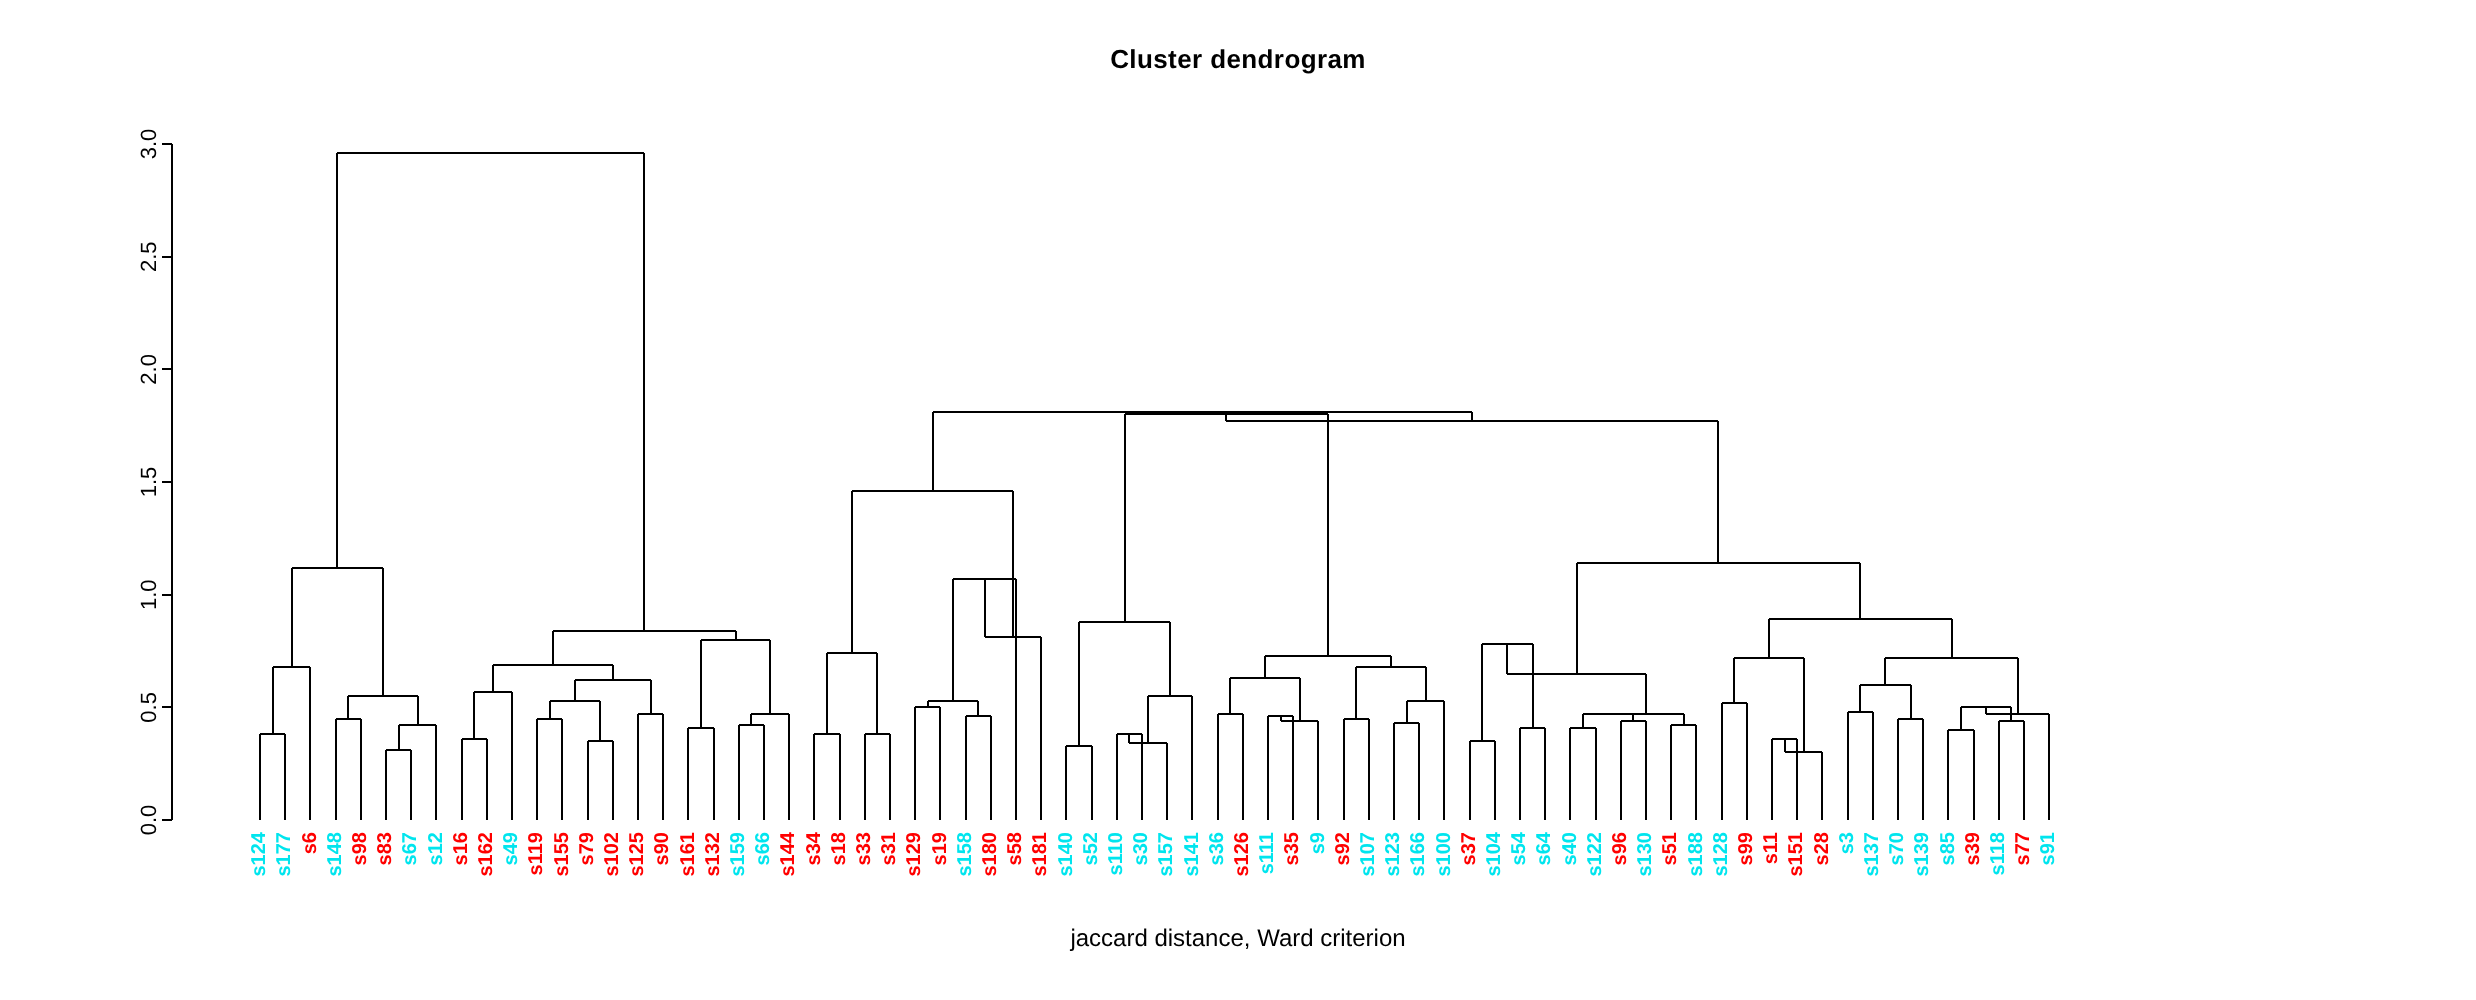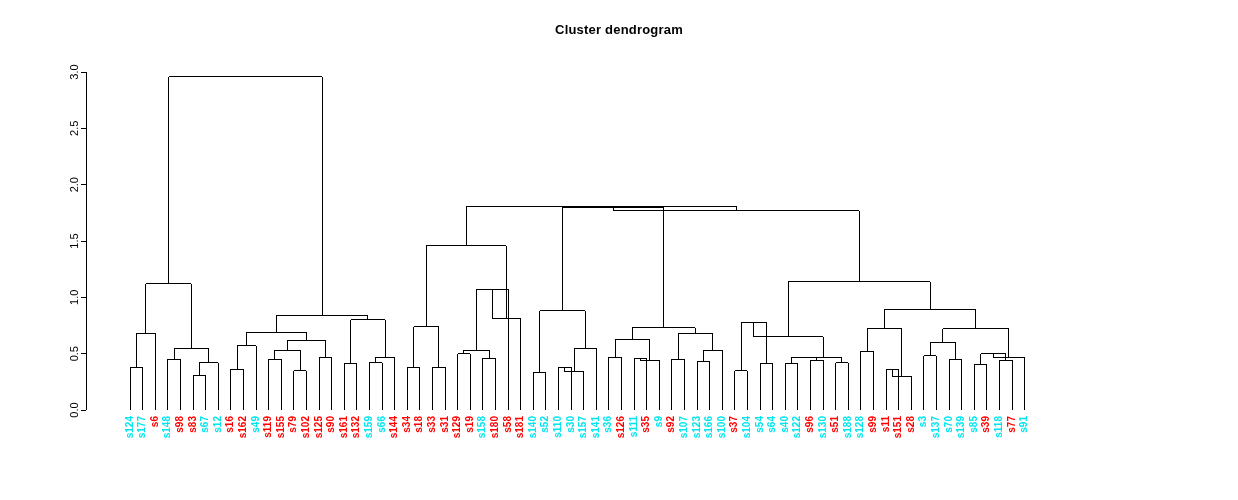--- a/index.html
+++ b/index.html
@@ -508,13 +508,14 @@
         <text x="936.4" y="412" text-anchor="end" dominant-baseline="middle" fill="#00E5EE" transform="rotate(-90 936.4 412)" class="leaf-label">s137</text>
         <text x="949" y="412" text-anchor="end" dominant-baseline="middle" fill="#00E5EE" transform="rotate(-90 949 412)" class="leaf-label">s70</text>
         <text x="961.6" y="412" text-anchor="end" dominant-baseline="middle" fill="#00E5EE" transform="rotate(-90 961.6 412)" class="leaf-label">s139</text>
         <text x="974.1999999999999" y="412" text-anchor="end" dominant-baseline="middle" fill="#00E5EE" transform="rotate(-90 974.1999999999999 412)" class="leaf-label">s85</text>
         <text x="986.8" y="412" text-anchor="end" dominant-baseline="middle" fill="#FF0000" transform="rotate(-90 986.8 412)" class="leaf-label">s39</text>
         <text x="999.4" y="412" text-anchor="end" dominant-baseline="middle" fill="#00E5EE" transform="rotate(-90 999.4 412)" class="leaf-label">s118</text>
         <text x="1012" y="412" text-anchor="end" dominant-baseline="middle" fill="#FF0000" transform="rotate(-90 1012 412)" class="leaf-label">s77</text>
         <text x="1024.6" y="412" text-anchor="end" dominant-baseline="middle" fill="#00E5EE" transform="rotate(-90 1024.6 412)" class="leaf-label">s91</text>
       </g>
     </svg>
+  <div class="plot-caption">jaccard distance, Ward criterion</div>
 </div>
 
 </body></html>

